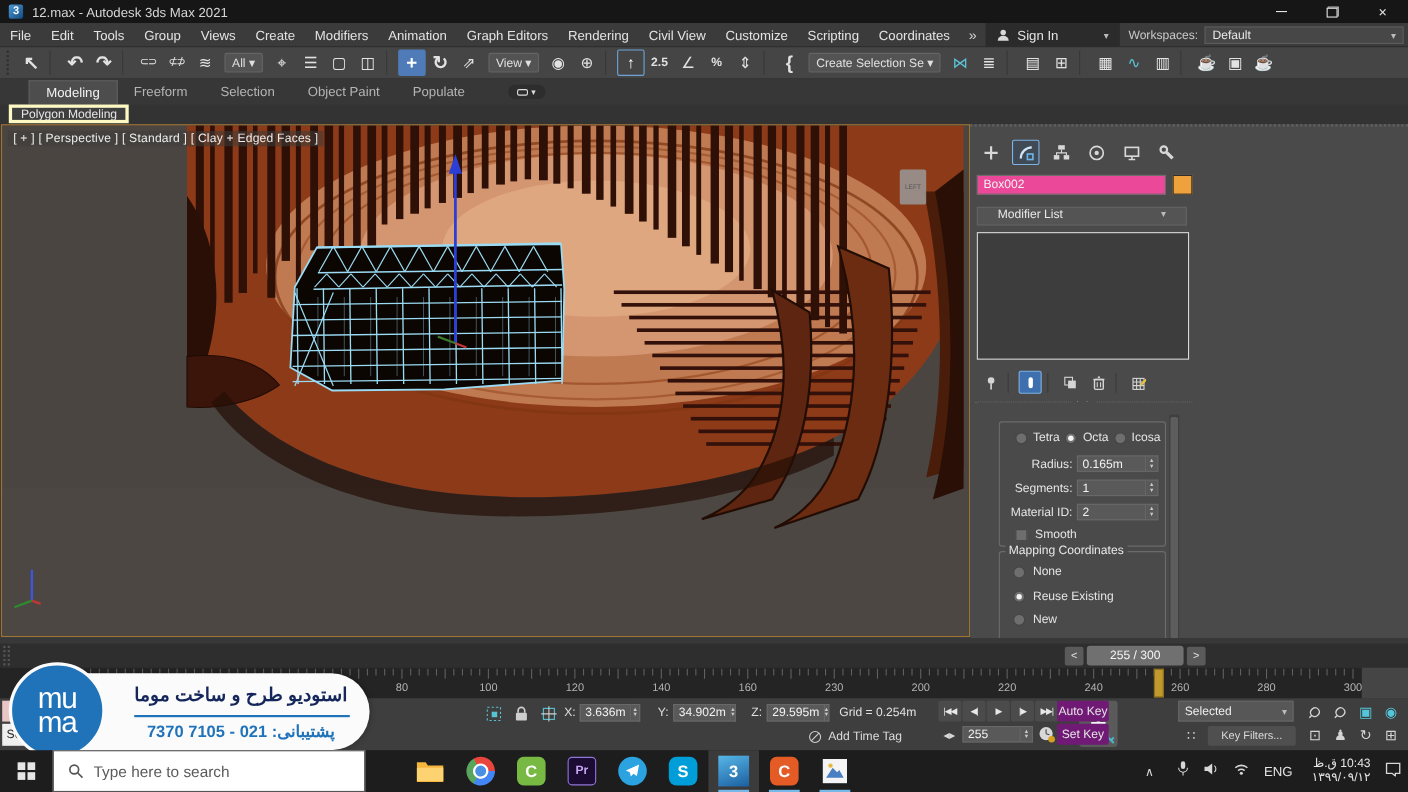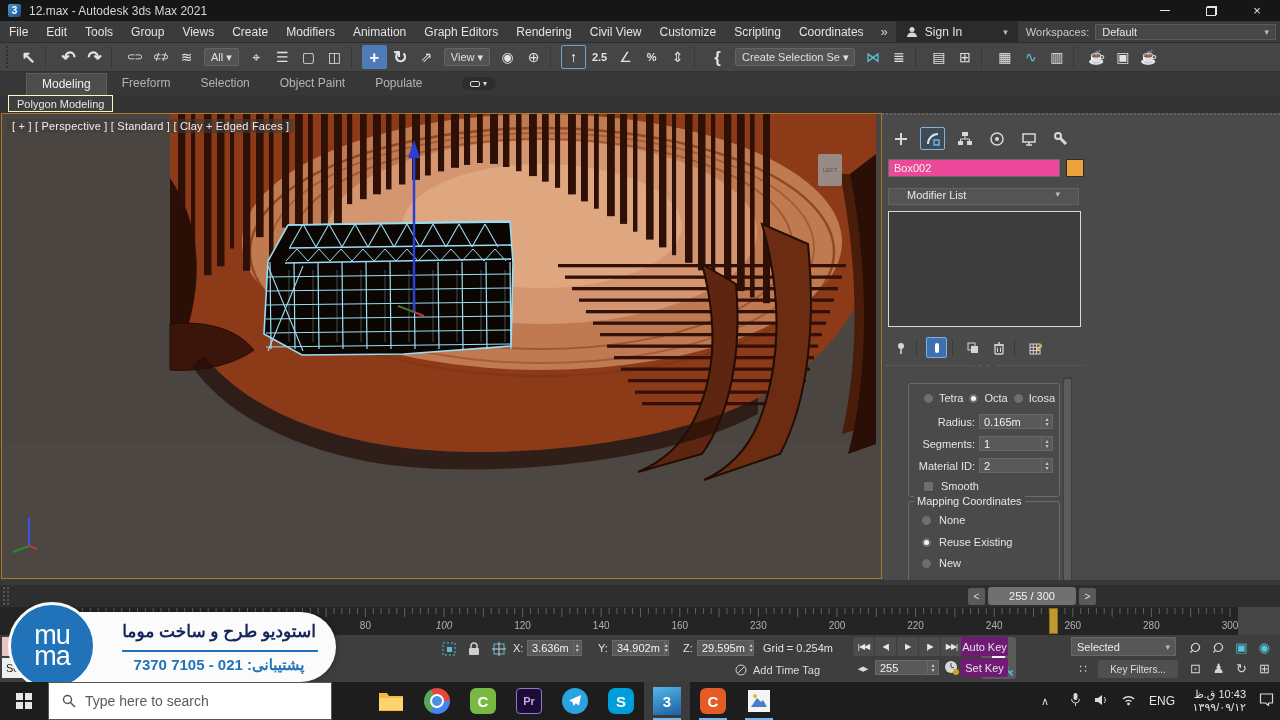--- a/index.html
+++ b/index.html
@@ -40,21 +40,21 @@
   .tbi.teal{color:#5cc2d6}
   .tbdiv{width:7px;height:22px;border-left:1px solid #383838;margin:0 3px}
   .tbdrop{height:18px;background:#535353;border:1px solid #646464;font-size:11px;color:#e0e0e0;display:flex;align-items:center;padding:0 6px;margin:0 4px;white-space:nowrap;border-radius:2px}
   
   .ribbontabs{position:absolute;top:72px;left:0;right:0;height:23px;background:#373737;display:flex;align-items:flex-end;padding-left:26px;gap:10px}
   .rtab{padding:3px 15px 4px;font-size:12px;color:#b4b4b4}
   .rtab.active{background:#4d4d4d;color:#f2f2f2;border:1px solid #5e5e5e;border-bottom:none}
   .ribbon-min{align-self:center;margin-left:14px;width:34px;height:13px;background:#2d2d2d;border-radius:7px;display:flex;align-items:center;justify-content:center;gap:3px;color:#ddd;font-size:8px}
   .ribbon-min .pill{width:10px;height:6px;border:1px solid #ddd;border-radius:2px}
   .ribbonsub{position:absolute;top:95px;left:0;right:0;height:18px;background:#333}
-  .polymod{position:absolute;left:8px;top:0;height:17px;padding:0 8px;background:#3f3f3f;border:1px solid #fef9c3;font-size:11px;color:#e6e6e6;display:flex;align-items:center}
+  .polymod{position:absolute;left:8px;top:0;height:17px;padding:0 8px;background:#3f3f3f;border:3px solid #fef9c3;font-size:11px;color:#e6e6e6;display:flex;align-items:center}
   
   .viewport{position:absolute;left:1px;top:113px;width:881px;height:466px;border:1px solid #a9792f;background:#4b4541}
   .vp-label{position:absolute;left:5px;top:5px;font-size:11px;color:#ededed;background:rgba(62,60,58,.55);padding:1px 5px;letter-spacing:.2px}
   
   .cmdpanel{position:absolute;left:882px;top:113px;right:0;height:467px;background:#4a4a4a;border-top:2px dotted #626262;font-size:11px}
   .cp-tabs{position:absolute;left:6px;top:12px;display:flex;gap:7px;align-items:center}
   .cp-tab{width:25px;height:23px;display:flex;align-items:center;justify-content:center;border-radius:2px}
   .cp-name{position:absolute;left:6px;top:44px;width:172px;height:18px;background:#ec4899;border:1px solid #6b6b6b;color:#f0f0f0;display:flex;align-items:center;padding:0 5px}
   .cp-swatch{position:absolute;left:184px;top:44px;width:18px;height:18px;background:#efa23b;border:1px solid #2e2e2e}
   .cp-modlist{position:absolute;left:6px;top:73px;width:191px;height:17px;background:#545454;border:1px solid #636363;display:flex;align-items:flex-start;justify-content:space-between;padding:0 18px;color:#e8e8e8}
@@ -755,21 +755,21 @@
         <line x1="1198.6" y1="1" x2="1198.6" y2="7" stroke="#606060" stroke-width="1"></line>
         <line x1="1206.4" y1="1" x2="1206.4" y2="7" stroke="#606060" stroke-width="1"></line>
         <line x1="1214.3" y1="1" x2="1214.3" y2="7" stroke="#606060" stroke-width="1"></line>
         <line x1="1222.1" y1="1" x2="1222.1" y2="7" stroke="#606060" stroke-width="1"></line>
         <line x1="1230.0" y1="1" x2="1230.0" y2="10" stroke="#606060" stroke-width="1"></line>
       </svg>
     <div class="tl-endcap"></div>
     <div class="tl-nums">
 
     <span class="tl-num" style="left: 365.4px;">80</span>
-        <span class="tl-num" style="left: 444px; font-style: italic;">100</span>
+        <span class="tl-num" style="left: 444px;">100</span>
         <span class="tl-num" style="left: 522.6px;">120</span>
         <span class="tl-num" style="left: 601.2px;">140</span>
         <span class="tl-num" style="left: 679.8px;">160</span>
         <span class="tl-num" style="left: 758.4px;">230</span>
         <span class="tl-num" style="left: 837px;">200</span>
         <span class="tl-num" style="left: 915.6px;">220</span>
         <span class="tl-num" style="left: 994.2px;">240</span>
         <span class="tl-num" style="left: 1072.8px;">260</span>
         <span class="tl-num" style="left: 1151.4px;">280</span>
         <span class="tl-num" style="left: 1230px;">300</span>

